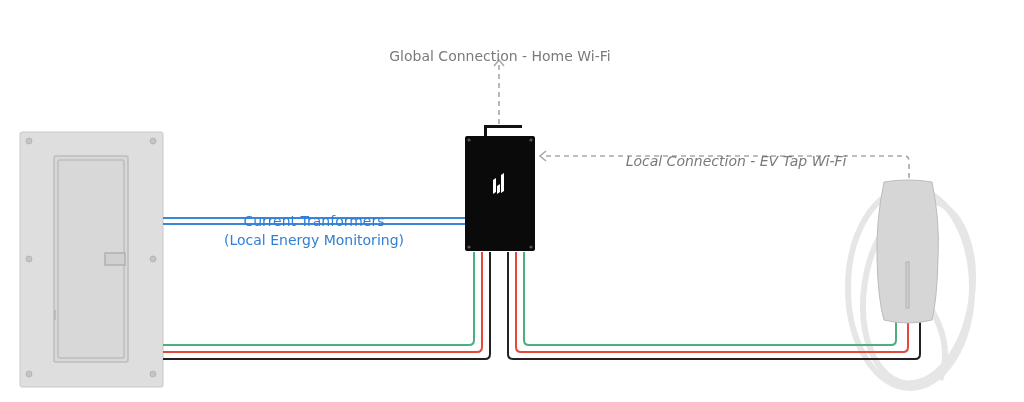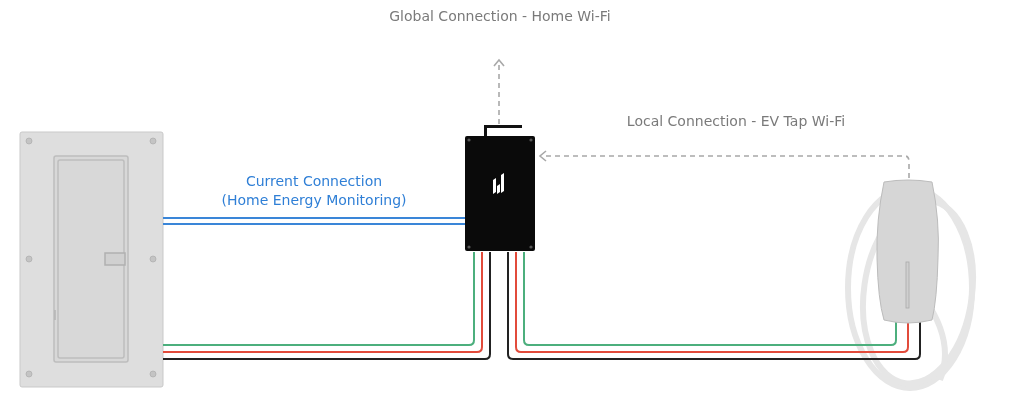--- a/index.html
+++ b/index.html
@@ -1,18 +1,18 @@
 <!DOCTYPE html>
 <html><head>
 <meta charset="utf-8">
 <style>
   html, body { margin:0; padding:0; background:#ffffff; }
   body { width:1024px; height:402px; position:relative; overflow:hidden; font-family:"DejaVu Sans", sans-serif; }
   svg { position:absolute; left:0; top:0; }
-  .lbl { position:absolute; text-align:center; font-size:14px; line-height:19px; white-space:nowrap; }
+  .lbl { position:absolute; text-align:center; font-size:14px; line-height:19px; white-space:nowrap;margin-top:40px; }
   .gray { color:#7a7a7a; }
   .blue { color:#2f7fd6; }
 </style>
 </head>
 <body>
 
 <svg width="1024" height="402" viewBox="0 0 1024 402">
 
   <g fill="none" stroke="#e6e6e6" stroke-width="6">
     <ellipse cx="910" cy="288" rx="62" ry="100"></ellipse>
@@ -82,20 +82,20 @@
   <g>
     <path d="M 884 182 Q 908 178 932 182 Q 940 220 938 258 Q 937 300 932 320 Q 908 326 884 320 Q 878 300 877 258 Q 876 220 884 182 Z" fill="#d6d6d6" stroke="#bcbcbc" stroke-width="1"></path>
     <rect x="906" y="262" width="3" height="46" fill="#cfcfcf" stroke="#aaaaaa" stroke-width="0.8"></rect>
   </g>
 </svg>
 
 <div class="lbl gray" style="left:340px; top:7px; width:320px;">
   <div>Global Connection - Home Wi-Fi</div>
 </div>
 
-<div class="lbl gray" style="left:576px; top:112px; width:320px;">
+<div class="lbl gray" style="left:576px; top:112px; width:320px;font-style:italic;">
   <div>Local Connection - EV Tap Wi-Fi</div>
 </div>
 
 <div class="lbl blue" style="left:154px; top:172px; width:320px;">
-  <div>Current Connection</div>
-  <div>(Home Energy Monitoring)</div>
+  <div>Current Tranformers</div>
+  <div>(Local Energy Monitoring)</div>
 </div>
 
 </body></html>

